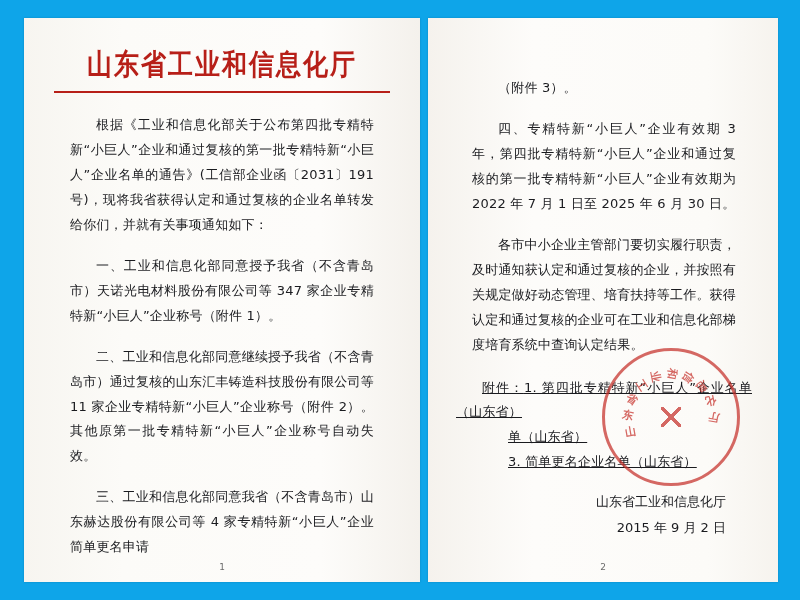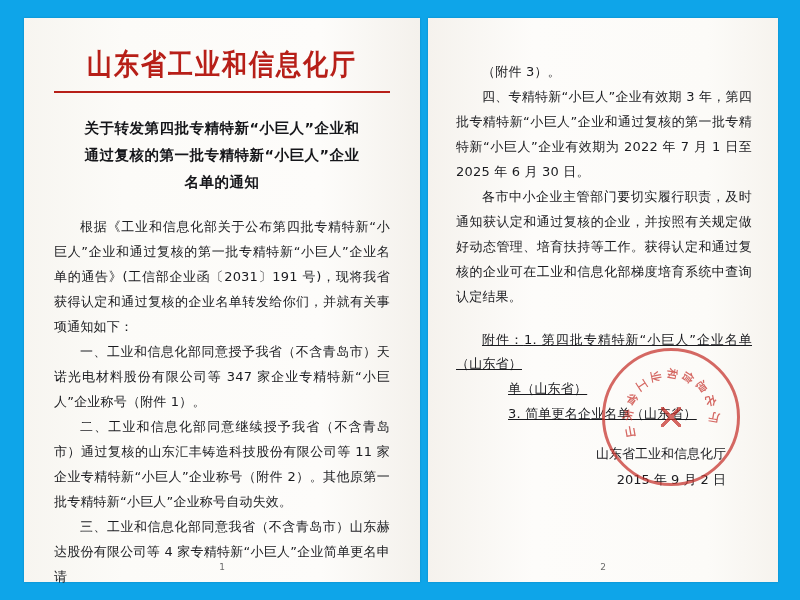--- a/index.html
+++ b/index.html
@@ -67,21 +67,21 @@
   }
 
   .body-text {
     font-size: 13px;
     line-height: 1.92;
     color: #1a1b1f;
     text-align: justify;
     letter-spacing: 0.2px;
   }
   .body-text p {
-    margin: 0;
+    margin: 16px;
   }
   .indent2 { text-indent: 2em; }
   .indent0 { text-indent: 0; }
 
   .attach-list p { margin: 0; }
   .attach-list .ind1 { text-indent: 2em; }
   .attach-list .ind2 { text-indent: 4em; }
 
   .signature {
     margin-top: 14px;
@@ -157,25 +157,20 @@
 <body>
 
 <div class="scan">
 
   <div class="page page-left">
     <div class="left-pad">
 
       <div class="red-title">山东省工业和信息化厅</div>
       <div class="red-rule"></div>
 
-      <div class="doc-title" style="margin-top:22px;">
-        <div>关于转发第四批专精特新“小巨人”企业和</div>
-        <div>通过复核的第一批专精特新“小巨人”企业</div>
-        <div>名单的通知</div>
-      </div>
 
       <div class="body-text" style="margin-top:20px;">
         <p class="indent2">根据《工业和信息化部关于公布第四批专精特新“小巨人”企业和通过复核的第一批专精特新“小巨人”企业名单的通告》(工信部企业函〔2031〕191 号)，现将我省获得认定和通过复核的企业名单转发给你们，并就有关事项通知如下：</p>
         <p class="indent2">一、工业和信息化部同意授予我省（不含青岛市）天诺光电材料股份有限公司等 347 家企业专精特新“小巨人”企业称号（附件 1）。</p>
         <p class="indent2">二、工业和信息化部同意继续授予我省（不含青岛市）通过复核的山东汇丰铸造科技股份有限公司等 11 家企业专精特新“小巨人”企业称号（附件 2）。其他原第一批专精特新“小巨人”企业称号自动失效。</p>
         <p class="indent2">三、工业和信息化部同意我省（不含青岛市）山东赫达股份有限公司等 4 家专精特新“小巨人”企业简单更名申请</p>
       </div>
     </div>
     <div class="page-num">1</div>
   </div>

